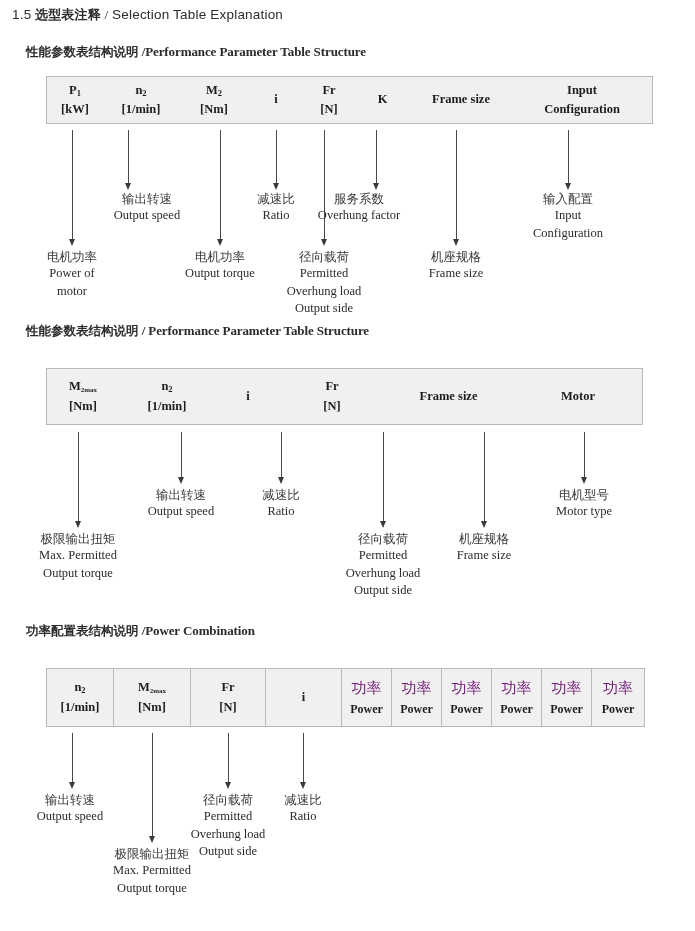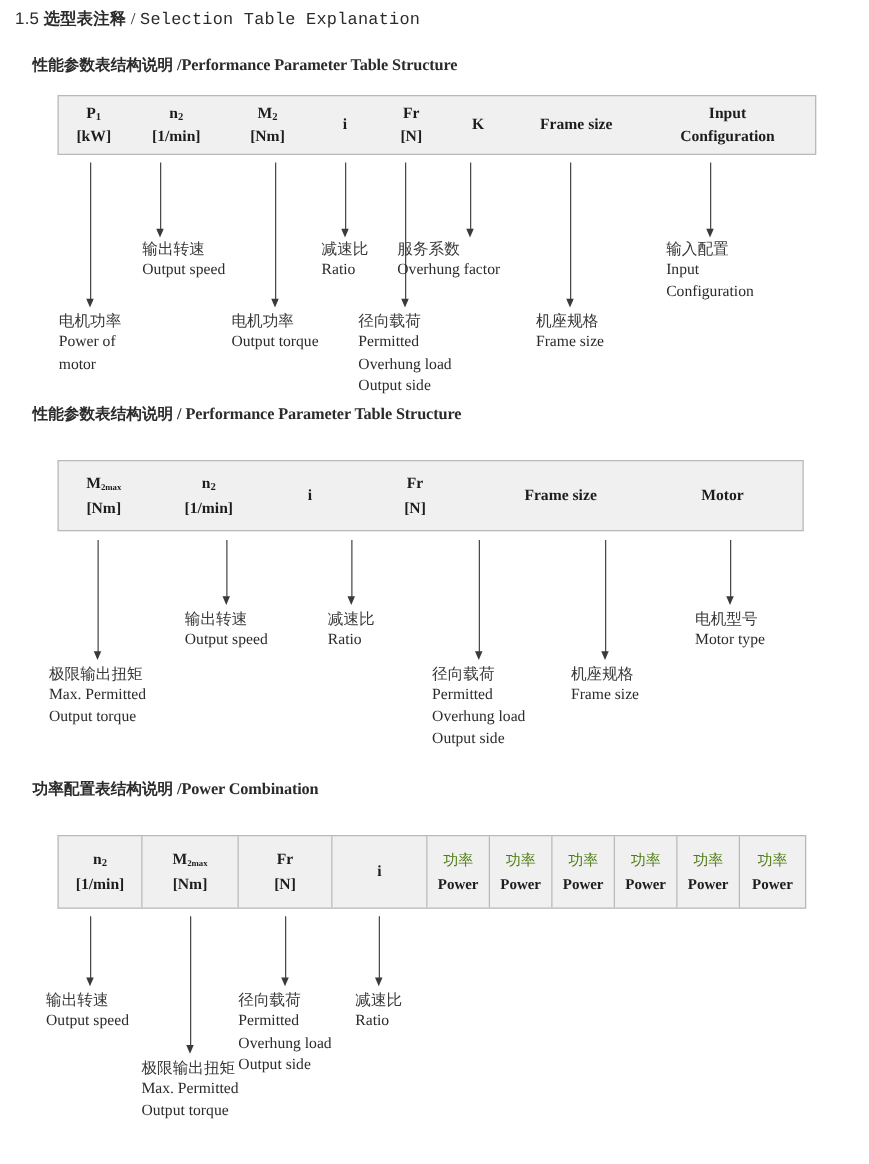--- a/index.html
+++ b/index.html
@@ -26,21 +26,21 @@
     white-space: nowrap;
     letter-spacing: .2px;
   }
   .page-title .num { font-family: Liberation Sans, sans-serif; }
   .cn-b {
     font-family: "DejaVu Sans", sans-serif;
     font-weight: bold;
     font-size: 13px;
   }
   .page-title .slash { font-family: "Liberation Serif", serif; }
-  .page-title .en { font-family: Liberation Mono, monospace; }
+  .page-title .en { font-family: Liberation Sans, sans-serif; }
 
   .sec-head {
     position: absolute;
     left: 26px;
     font-size: 12.5px;
     white-space: nowrap;
   }
   .sec-head .cn {
     font-family: Liberation Mono, monospace;
     font-weight: bold;
@@ -80,22 +80,22 @@
   .tbl .cell sub {
     font-size: 8.5px;
     vertical-align: baseline;
     position: relative;
     top: 2px;
   }
   .tbl .cell sub.tiny { font-size: 7px; }
   .cell-cn {
     font-family: "DejaVu Sans", sans-serif;
     font-weight: normal;
-    font-size: 12px;
-    color: #4d7c0f;
+    font-size: 15px;
+    color: #701a75;
   }
   .cell-en {
     font-family: "Liberation Serif", serif;
     font-weight: bold;
     font-size: 12px;
   }
 
   
   .arrow {
     position: absolute;
@@ -115,20 +115,21 @@
     width: 0;
     height: 0;
     border-left: 3.5px solid transparent;
     border-right: 3.5px solid transparent;
     border-top: 7px solid #3a3a3a;
   }
 
   
   .ann {
     position: absolute;
+    text-align: center;
     line-height: 1.38;
     white-space: nowrap;
     transform: translateX(-50%);
   }
   .ann .cn {
     font-family: "DejaVu Sans", sans-serif;
     font-size: 12.5px;
     color: #3a3a3a;
     display: block;
   }

